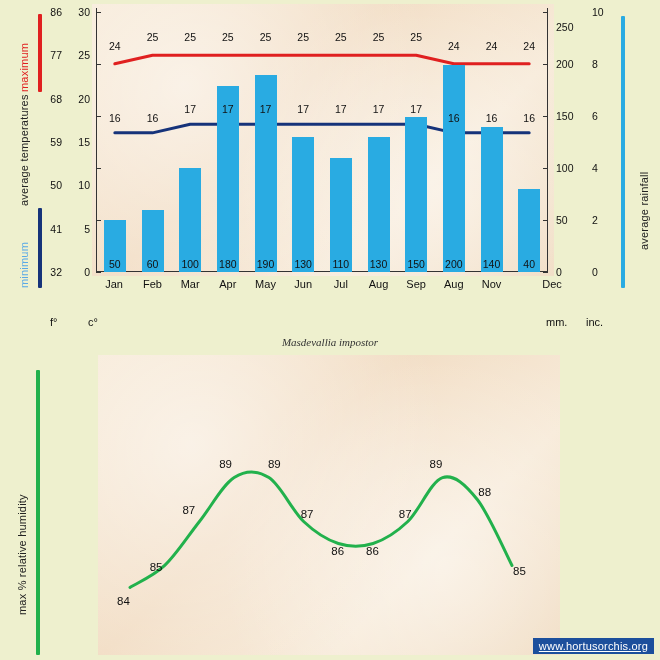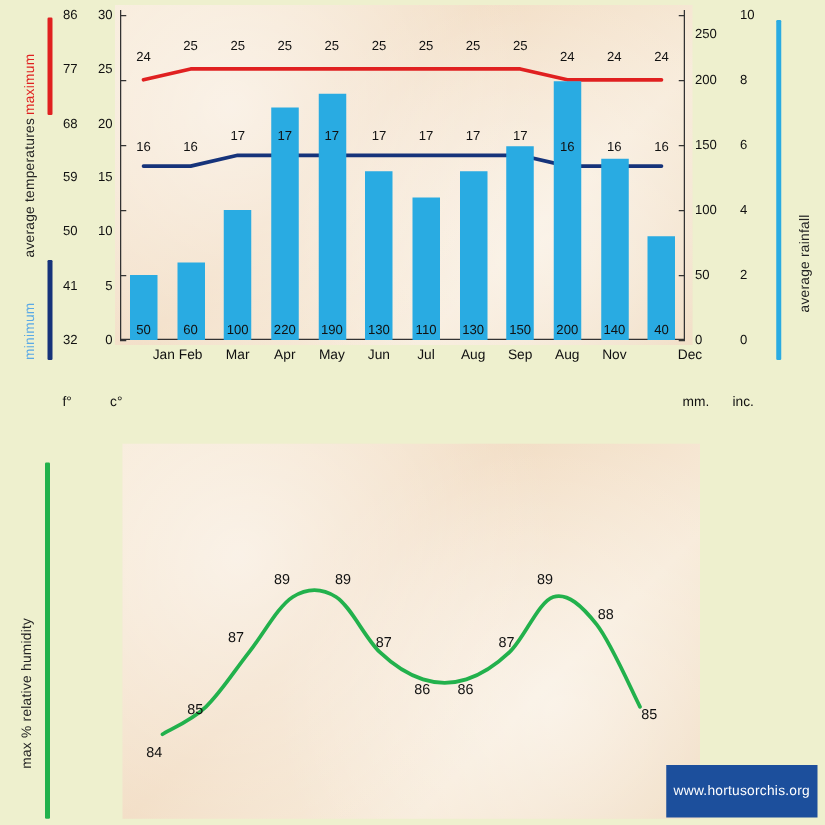--- a/index.html
+++ b/index.html
@@ -91,22 +91,23 @@
     position:absolute;left:0;top:336px;width:660px;text-align:center;
     font-size:11px;font-style:italic;color:#333;font-family:"Liberation Serif", serif;
   }
 
   
   #hum-svg{position:absolute;left:98px;top:355px;}
 
   #watermark{
     position:absolute;right:6px;bottom:6px;
     background:#1c4f9c;color:#fff;font-size:11px;
-    padding:15px 6px;letter-spacing:.2px;
+    padding:2px 6px;letter-spacing:.2px;
     font-family:"Liberation Sans", sans-serif;
+    text-decoration:underline;
   }
 </style>
 </head>
 <body>
 
 <div class="panel-top">
   <div class="paper" id="top-paper"></div>
 
   <div class="vlabel" id="lbl-maximum">maximum</div>
   <div class="vlabel" id="lbl-avgtemp">average  temperatures</div>
@@ -175,21 +176,21 @@
       <div class="tick-right" style="top: 212px;"></div>
       <div class="tick-left" style="top: 264px;"></div>
       <div class="tick-right" style="top: 264px;"></div>
       <div class="bar" style="left: 7.83333px; height: 51.8px; background: rgb(41, 171, 226);"></div>
       <div class="barval" style="left: 3.83333px;">50</div>
       <div class="bar" style="left: 45.5px; height: 62.16px; background: rgb(41, 171, 226);"></div>
       <div class="barval" style="left: 41.5px;">60</div>
       <div class="bar" style="left: 83.1667px; height: 103.6px; background: rgb(41, 171, 226);"></div>
       <div class="barval" style="left: 79.1667px;">100</div>
       <div class="bar" style="left: 120.833px; height: 186.48px; background: rgb(41, 171, 226);"></div>
-      <div class="barval" style="left: 116.833px;">220</div>
+      <div class="barval" style="left: 116.833px;">180</div>
       <div class="bar" style="left: 158.5px; height: 196.84px; background: rgb(41, 171, 226);"></div>
       <div class="barval" style="left: 154.5px;">190</div>
       <div class="bar" style="left: 196.167px; height: 134.68px; background: rgb(41, 171, 226);"></div>
       <div class="barval" style="left: 192.167px;">130</div>
       <div class="bar" style="left: 233.833px; height: 113.96px; background: rgb(41, 171, 226);"></div>
       <div class="barval" style="left: 229.833px;">110</div>
       <div class="bar" style="left: 271.5px; height: 134.68px; background: rgb(41, 171, 226);"></div>
       <div class="barval" style="left: 267.5px;">130</div>
       <div class="bar" style="left: 309.167px; height: 155.4px; background: rgb(41, 171, 226);"></div>
       <div class="barval" style="left: 305.167px;">150</div>
@@ -218,34 +219,35 @@
       <div class="tlab" style="left: 153.5px; top: 95.2333px;">17</div>
       <div class="tlab" style="left: 191.167px; top: 95.2333px;">17</div>
       <div class="tlab" style="left: 228.833px; top: 95.2333px;">17</div>
       <div class="tlab" style="left: 266.5px; top: 95.2333px;">17</div>
       <div class="tlab" style="left: 304.167px; top: 95.2333px;">17</div>
       <div class="tlab" style="left: 341.833px; top: 103.867px;">16</div>
       <div class="tlab" style="left: 379.5px; top: 103.867px;">16</div>
       <div class="tlab" style="left: 417.167px; top: 103.867px;">16</div>
     </div>
   <div id="months">
-      <div class="month" style="left: 17px; text-align: center;">Jan</div>
+      <div class="month" style="left: 0; text-align: center;">Jan</div>
       <div class="month" style="left: 38.5px;">Feb</div>
       <div class="month" style="left: 76.1667px;">Mar</div>
       <div class="month" style="left: 113.833px;">Apr</div>
       <div class="month" style="left: 151.5px;">May</div>
       <div class="month" style="left: 189.167px;">Jun</div>
       <div class="month" style="left: 226.833px;">Jul</div>
       <div class="month" style="left: 264.5px;">Aug</div>
       <div class="month" style="left: 302.167px;">Sep</div>
       <div class="month" style="left: 339.833px;">Aug</div>
       <div class="month" style="left: 377.5px;">Nov</div>
       <div class="month" style="left: 438px;">Dec</div>
     </div>
 
+  <div id="species">Masdevallia impostor</div>
 </div>
 
 <div>
   <div class="paper" id="bottom-paper"></div>
   <div class="vlabel" id="lbl-humidity">max % relative humidity</div>
   <div class="vbar" id="vbar-hum"></div>
   <svg id="hum-svg" width="462" height="300">
       <path d="M32,232.42424242424246 C37.78787878787879,228.7626262626263 55.15151515151514,221.439393939394 66.72727272727272,210.4545454545455 C78.3030303030303,199.469696969697 89.87878787878788,181.16161616161617 101.45454545454545,166.5151515151515 C113.03030303030303,151.86868686868684 124.60606060606061,129.89898989898984 136.1818181818182,122.57575757575752 C147.75757575757575,115.25252525252519 159.33333333333334,115.25252525252519 170.9090909090909,122.57575757575752 C182.48484848484847,129.89898989898984 194.06060606060606,155.530303030303 205.63636363636363,166.5151515151515 C217.2121212121212,177.5 228.78787878787875,184.82323232323233 240.36363636363635,188.4848484848485 C251.93939393939394,192.14646464646466 263.51515151515156,192.14646464646466 275.0909090909091,188.4848484848485 C286.6666666666667,184.82323232323233 298.24242424242425,177.5 309.8181818181818,166.5151515151515 C321.3939393939394,155.530303030303 332.969696969697,126.23737373737369 344.54545454545456,122.57575757575752 C356.1212121212121,118.91414141414135 367.6969696969697,129.89898989898984 379.27272727272725,144.5454545454545 C390.8484848484848,159.19191919191917 408.2121212121212,199.469696969697 414,210.4545454545455" fill="none" stroke="#22b14c" stroke-width="3" stroke-linecap="round"></path>
       <text x="19" y="250.42424242424246" font-size="11.5" font-family="&quot;Liberation Sans&quot;, sans-serif" fill="#111">84</text>
       <text x="51.72727272727272" y="216.4545454545455" font-size="11.5" font-family="&quot;Liberation Sans&quot;, sans-serif" fill="#111">85</text>

